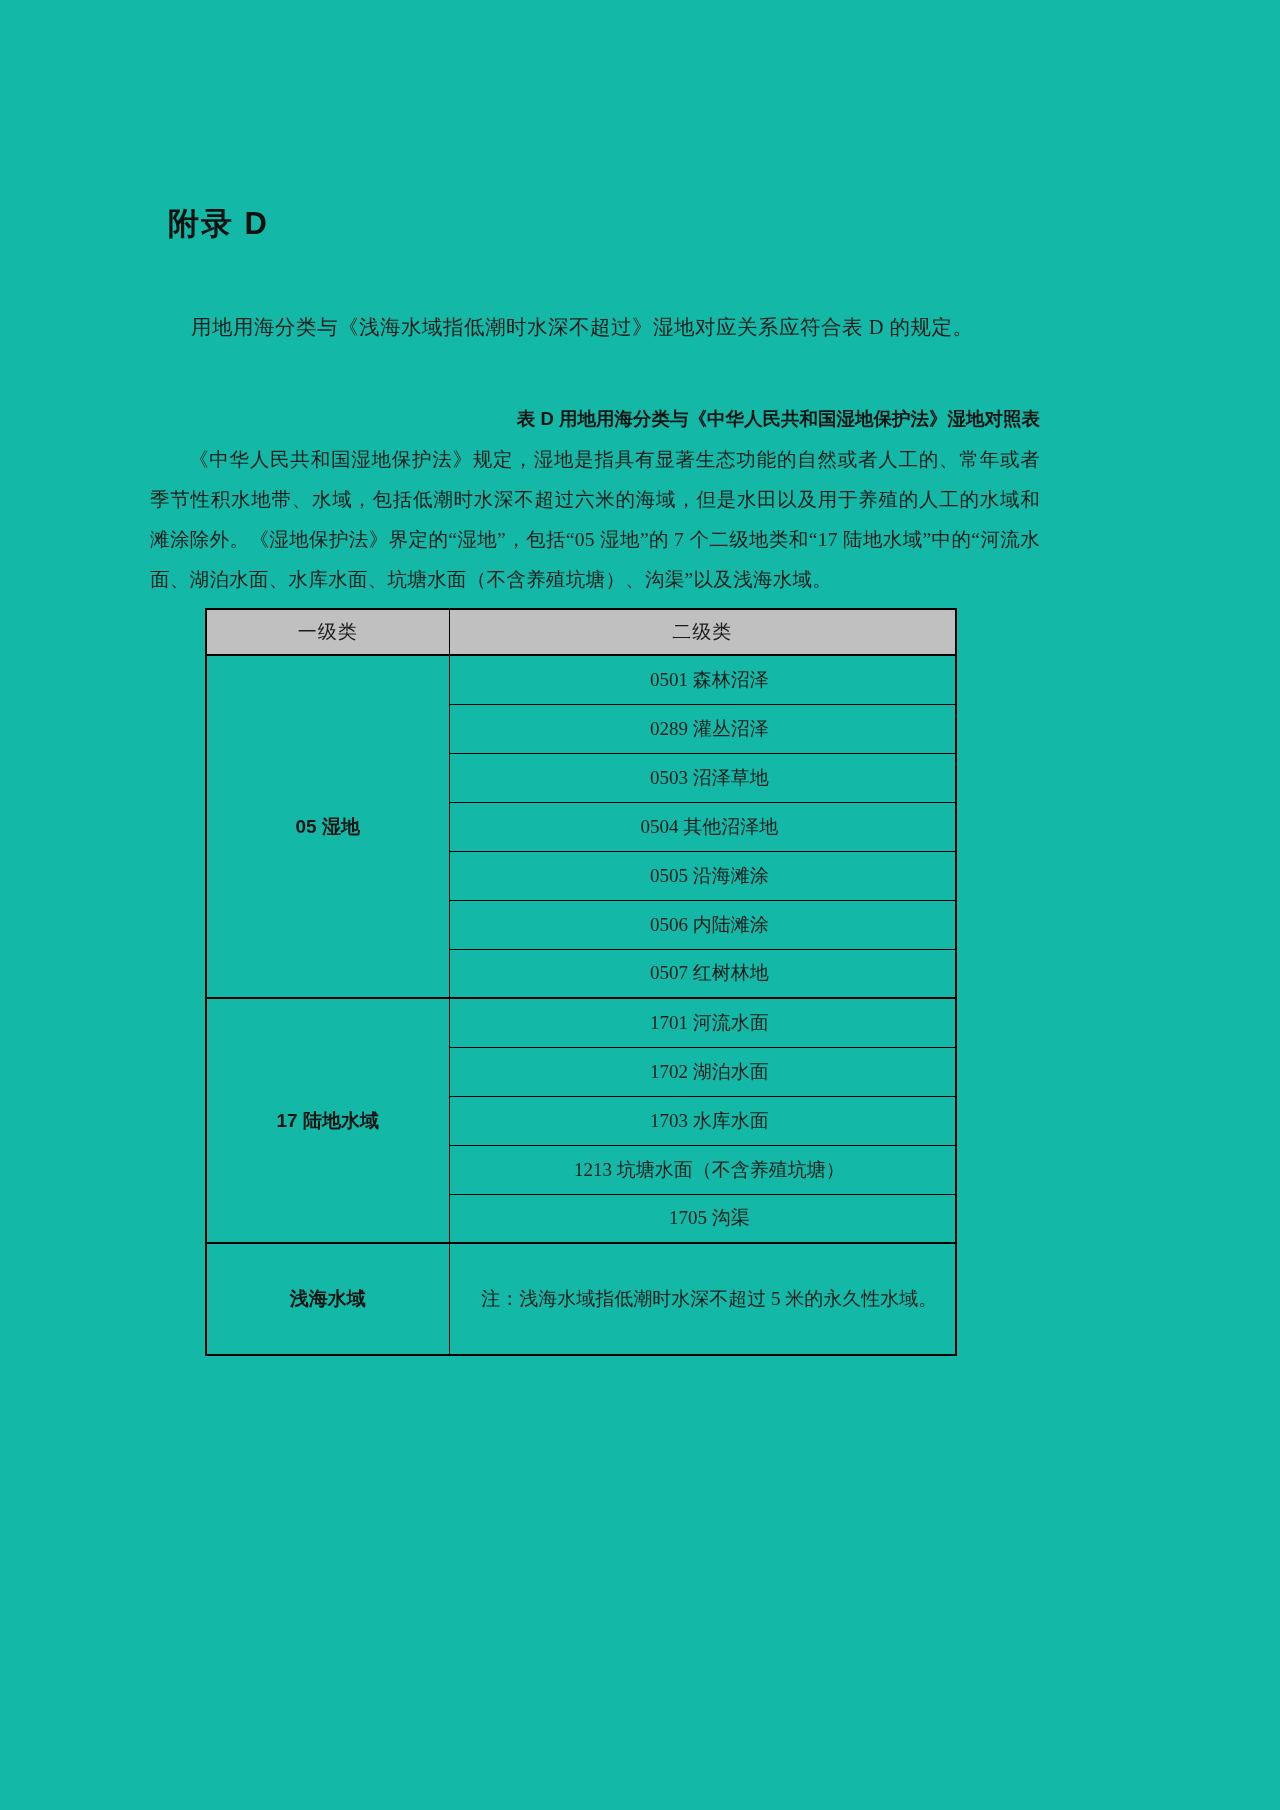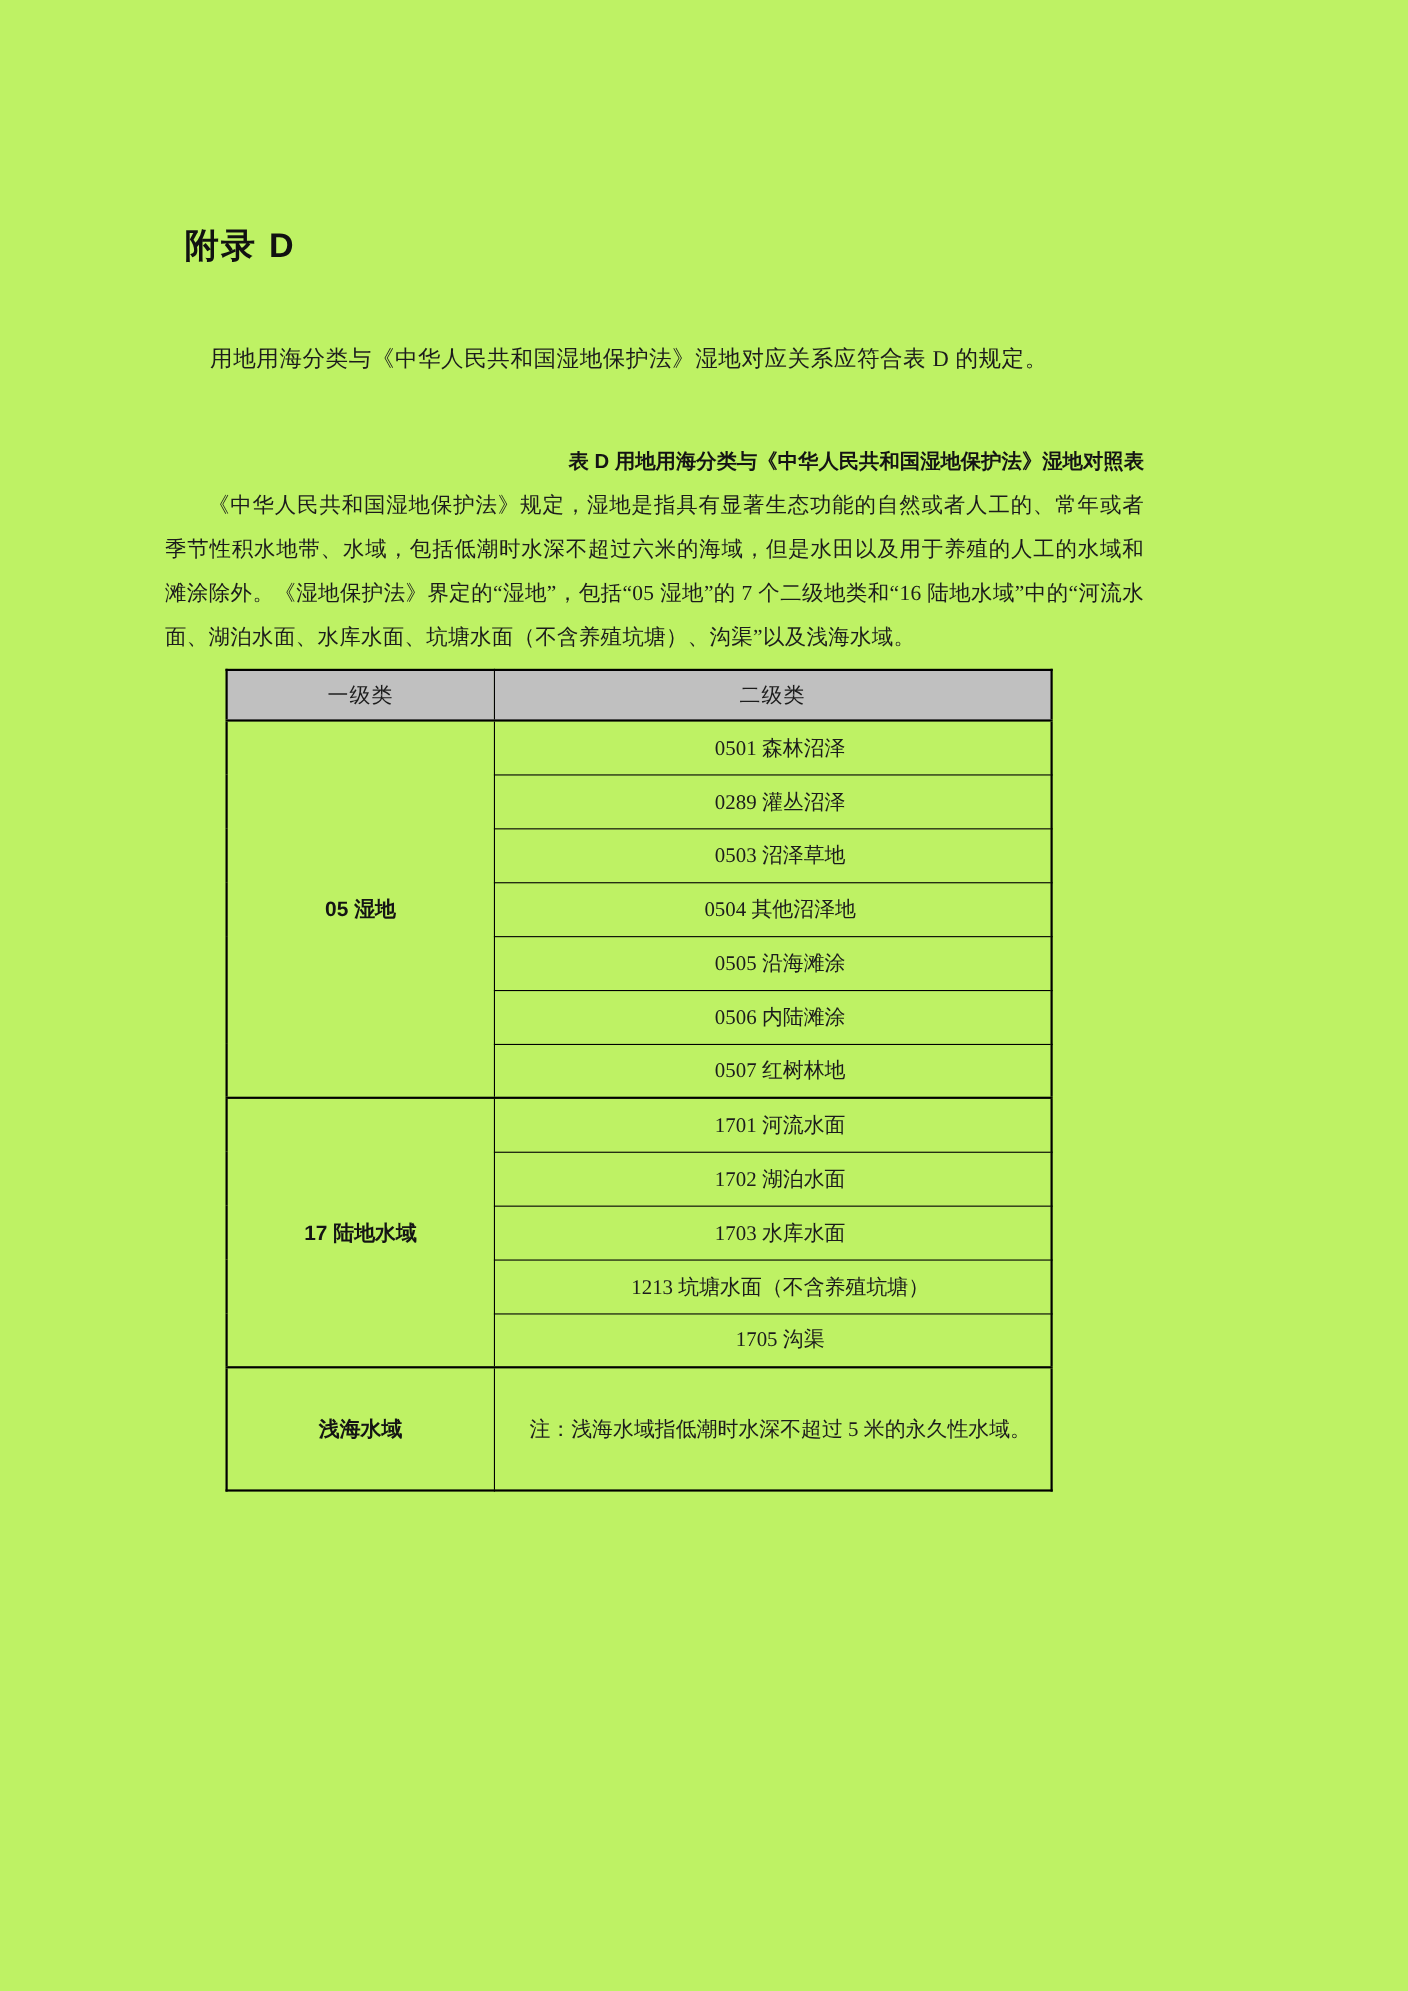--- a/index.html
+++ b/index.html
@@ -4,21 +4,21 @@
 <style>
   * { margin: 0; padding: 0; box-sizing: border-box; }
   html, body { background: #ffffff; }
   body {
     width: 1280px; height: 1810px;
     position: relative;
     font-family: "Liberation Serif", "DejaVu Serif", serif;
     color: #1c1c1c;
     overflow: hidden;
   }
-  .page { position: absolute; inset: 0; background: #bef264; }
+  .page { position: absolute; inset: 0; background: #14b8a6; }
 
   .heading {
     position: absolute; left: 168px; top: 203px;
     font-family: "Liberation Sans", "DejaVu Sans", sans-serif;
     font-weight: bold; font-size: 31px; letter-spacing: 2px;
     color: #111;
   }
 
   .content { position: absolute; left: 150px; width: 890px; }
 
@@ -89,25 +89,25 @@
     text-align: center; font-size: 16px; color: #222;
   }
 </style>
 </head>
 <body>
 
 <div class="page">
 
   <h1 class="heading">附录 D</h1>
 
-  <p class="content intro">用地用海分类与《中华人民共和国湿地保护法》湿地对应关系应符合表 D 的规定。</p>
+  <p class="content intro">用地用海分类与《浅海水域指低潮时水深不超过》湿地对应关系应符合表 D 的规定。</p>
 
   <div class="content caption">表 D 用地用海分类与《中华人民共和国湿地保护法》湿地对照表</div>
 
-  <p class="content description">《中华人民共和国湿地保护法》规定，湿地是指具有显著生态功能的自然或者人工的、常年或者季节性积水地带、水域，包括低潮时水深不超过六米的海域，但是水田以及用于养殖的人工的水域和滩涂除外。《湿地保护法》界定的“湿地”，包括“05 湿地”的 7 个二级地类和“16 陆地水域”中的“河流水面、湖泊水面、水库水面、坑塘水面（不含养殖坑塘）、沟渠”以及浅海水域。</p>
+  <p class="content description">《中华人民共和国湿地保护法》规定，湿地是指具有显著生态功能的自然或者人工的、常年或者季节性积水地带、水域，包括低潮时水深不超过六米的海域，但是水田以及用于养殖的人工的水域和滩涂除外。《湿地保护法》界定的“湿地”，包括“05 湿地”的 7 个二级地类和“17 陆地水域”中的“河流水面、湖泊水面、水库水面、坑塘水面（不含养殖坑塘）、沟渠”以及浅海水域。</p>
 
   <table class="doc-table">
     <colgroup>
         <col class="c1">
         <col class="c2">
       </colgroup>
     <thead>
       <tr>
         <th>一级类</th>
         <th>二级类</th>

